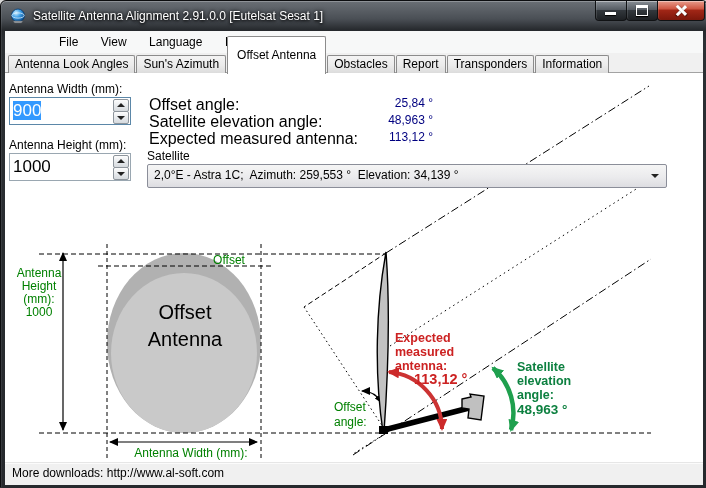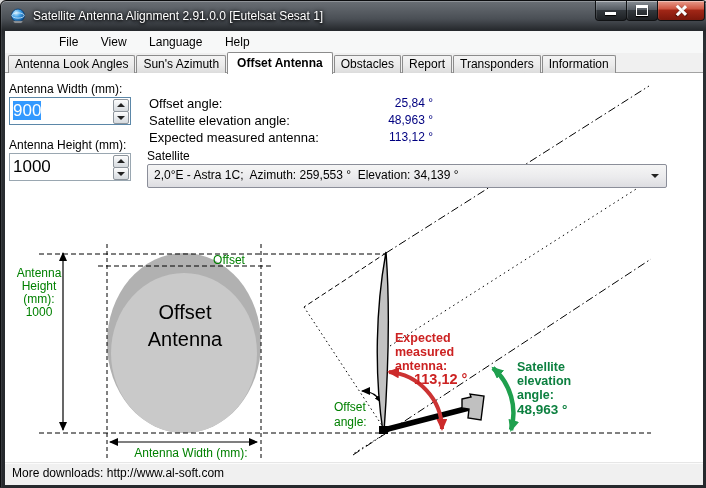--- a/index.html
+++ b/index.html
@@ -28,35 +28,35 @@
   
   .menubar{left:4px;right:4px;top:30px;height:22px;background:#f7f8f8;border-bottom:1px solid #eceff0;padding-left:44px;}
   .menu-item{display:inline-block;padding:0 9px;line-height:22px;font-size:12px;color:#000;}
   .menu-item:first-child{margin-left:1px;}
   .tabstrip-bg{left:4px;right:4px;top:52px;height:20px;background:#f0f0f0;}
   .page{left:4px;right:4px;top:71px;bottom:26px;background:#fff;border-top:1px solid #a3a3a3;}
   .tabs{left:7px;top:52px;height:20px;display:flex;align-items:flex-end;z-index:5;}
   .tab{height:17px;line-height:17px;padding:0 6px;font-size:12px;color:#000;margin-right:1px;
     background:linear-gradient(180deg,#f4f4f4,#ebebeb 55%,#dcdcdc);border:1px solid #8c8c8c;border-bottom:none;
     border-radius:2px 2px 0 0;white-space:nowrap;}
-  .tab.active{height:21px;line-height:20px;padding:0 9px;background:#fff;position:relative;margin-bottom:-1px;z-index:6;font-weight:bold;}
+  .tab.active{height:21px;line-height:20px;padding:8px 9px;background:#fff;position:relative;margin-bottom:-1px;z-index:6;}
   
   .z3{z-index:3;}
   .field-label{font-size:12px;color:#000;white-space:nowrap;}
   .numbox{width:120px;height:26px;background:#fff;border:1px solid #9aa7b1;}
   .numbox.focused{border-color:#5b87a8;}
   .numbox .val{position:absolute;left:3px;top:1px;font-size:17px;line-height:24px;color:#000;}
   .numbox .val .sel{background:#3399ff;color:#fff;}
   .spin{position:absolute;right:1px;width:14px;height:11px;border:1px solid #8e959c;border-radius:2px;
     background:linear-gradient(180deg,#fdfdfd,#e6e9ec 55%,#d6dade);}
   .spin.up{top:1px;} .spin.dn{top:13px;}
   .spin i{position:absolute;left:3px;width:0;height:0;border-left:4px solid transparent;border-right:4px solid transparent;}
   .spin.up i{top:3px;border-bottom:4px solid #222;}
   .spin.dn i{top:4px;border-top:4px solid #222;}
-  .result-label{font-size:13px;color:#000;white-space:nowrap;text-align:center;}
+  .result-label{font-size:16px;color:#000;white-space:nowrap;text-align:center;}
   .result-value{font-size:12px;color:#000080;text-align:right;width:92px;white-space:pre;}
   .combo{left:146px;top:163px;width:518px;height:22px;border:1px solid #8b8e99;border-radius:2px;
     background:linear-gradient(180deg,#f5f5f5,#ebebed 55%,#dddde1);z-index:3;}
   .combo .txt{position:absolute;left:6px;top:0;line-height:21px;font-size:12px;color:#000;white-space:pre;}
   .combo .arrow{position:absolute;right:7px;top:9px;width:0;height:0;border-left:4px solid transparent;border-right:4px solid transparent;border-top:4px solid #222;}
   
   .statusbar{left:4px;right:4px;top:461px;height:22px;background:#f0f0f0;border-top:1px solid #e6e6e6;box-shadow:inset 0 1px 0 #fbfbfb;}
   .status-text{position:absolute;left:7px;top:0;line-height:21px;font-size:12px;color:#000;white-space:nowrap;}
   
   svg.diagram{position:absolute;left:0;top:0;z-index:2;pointer-events:none;}

